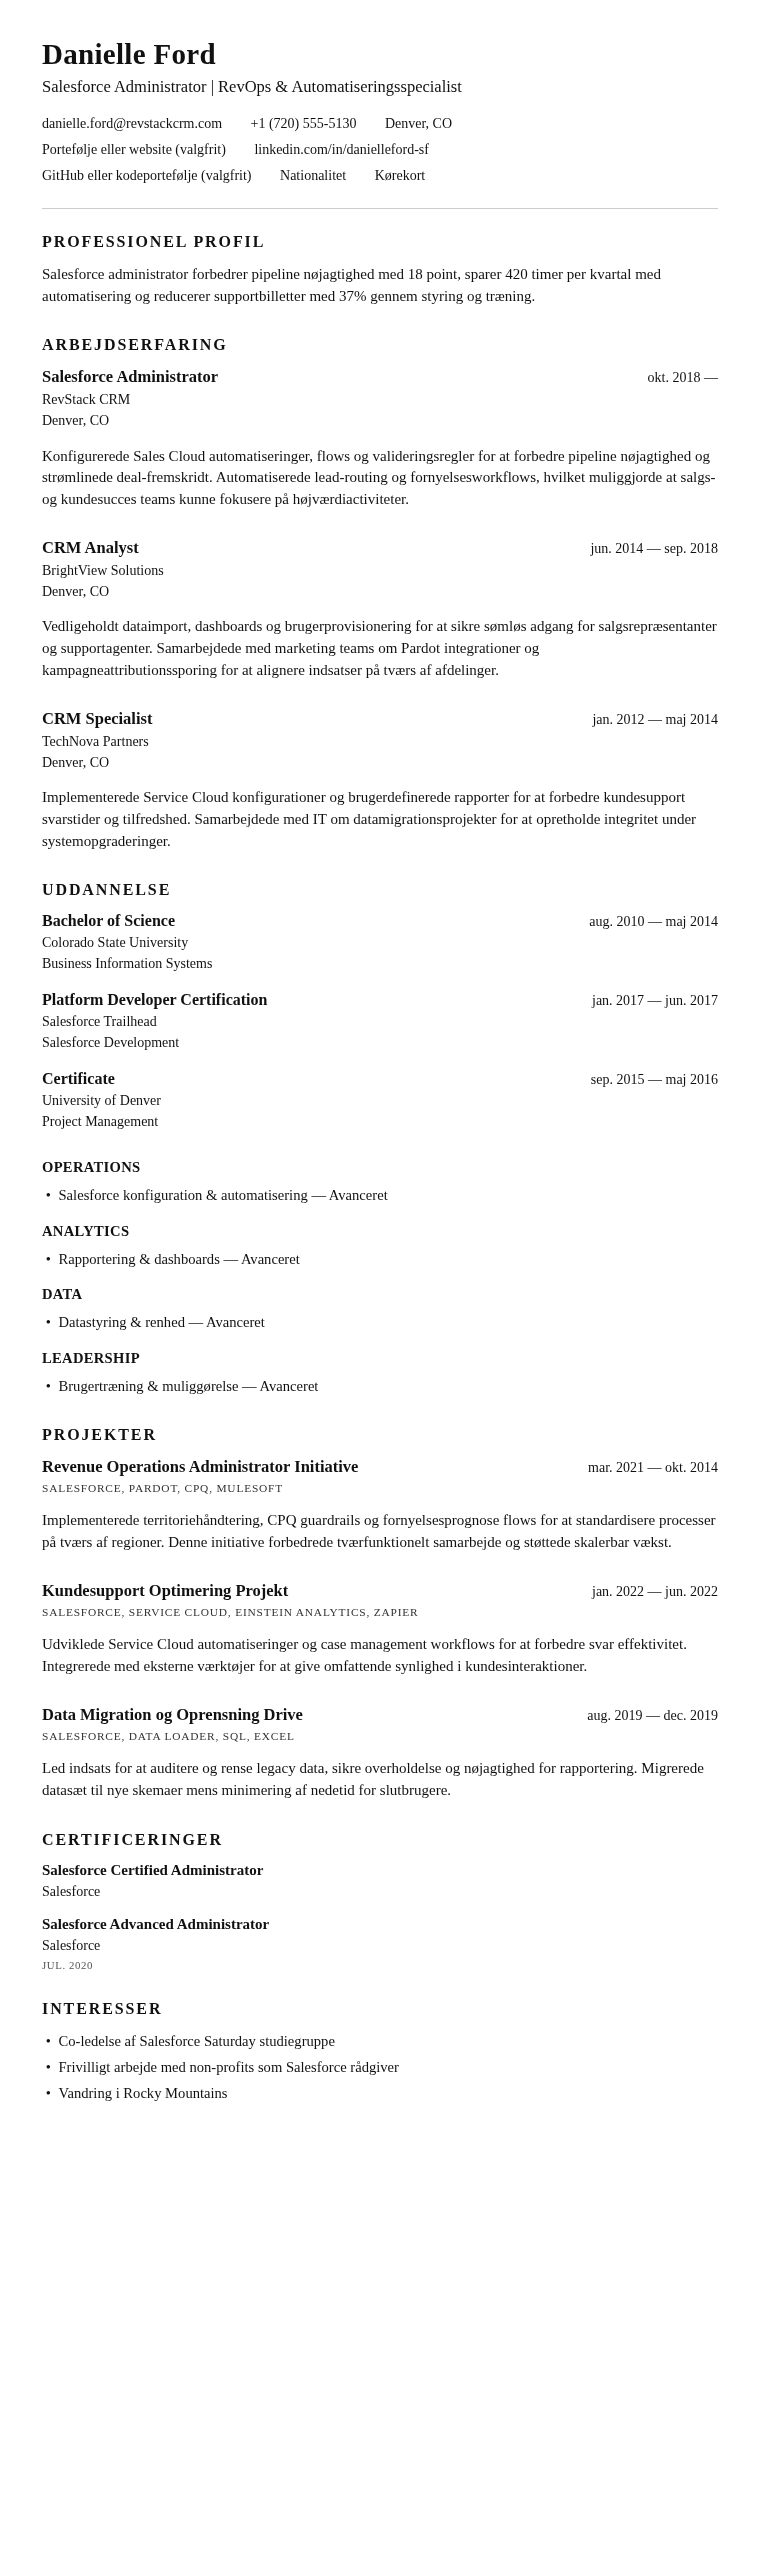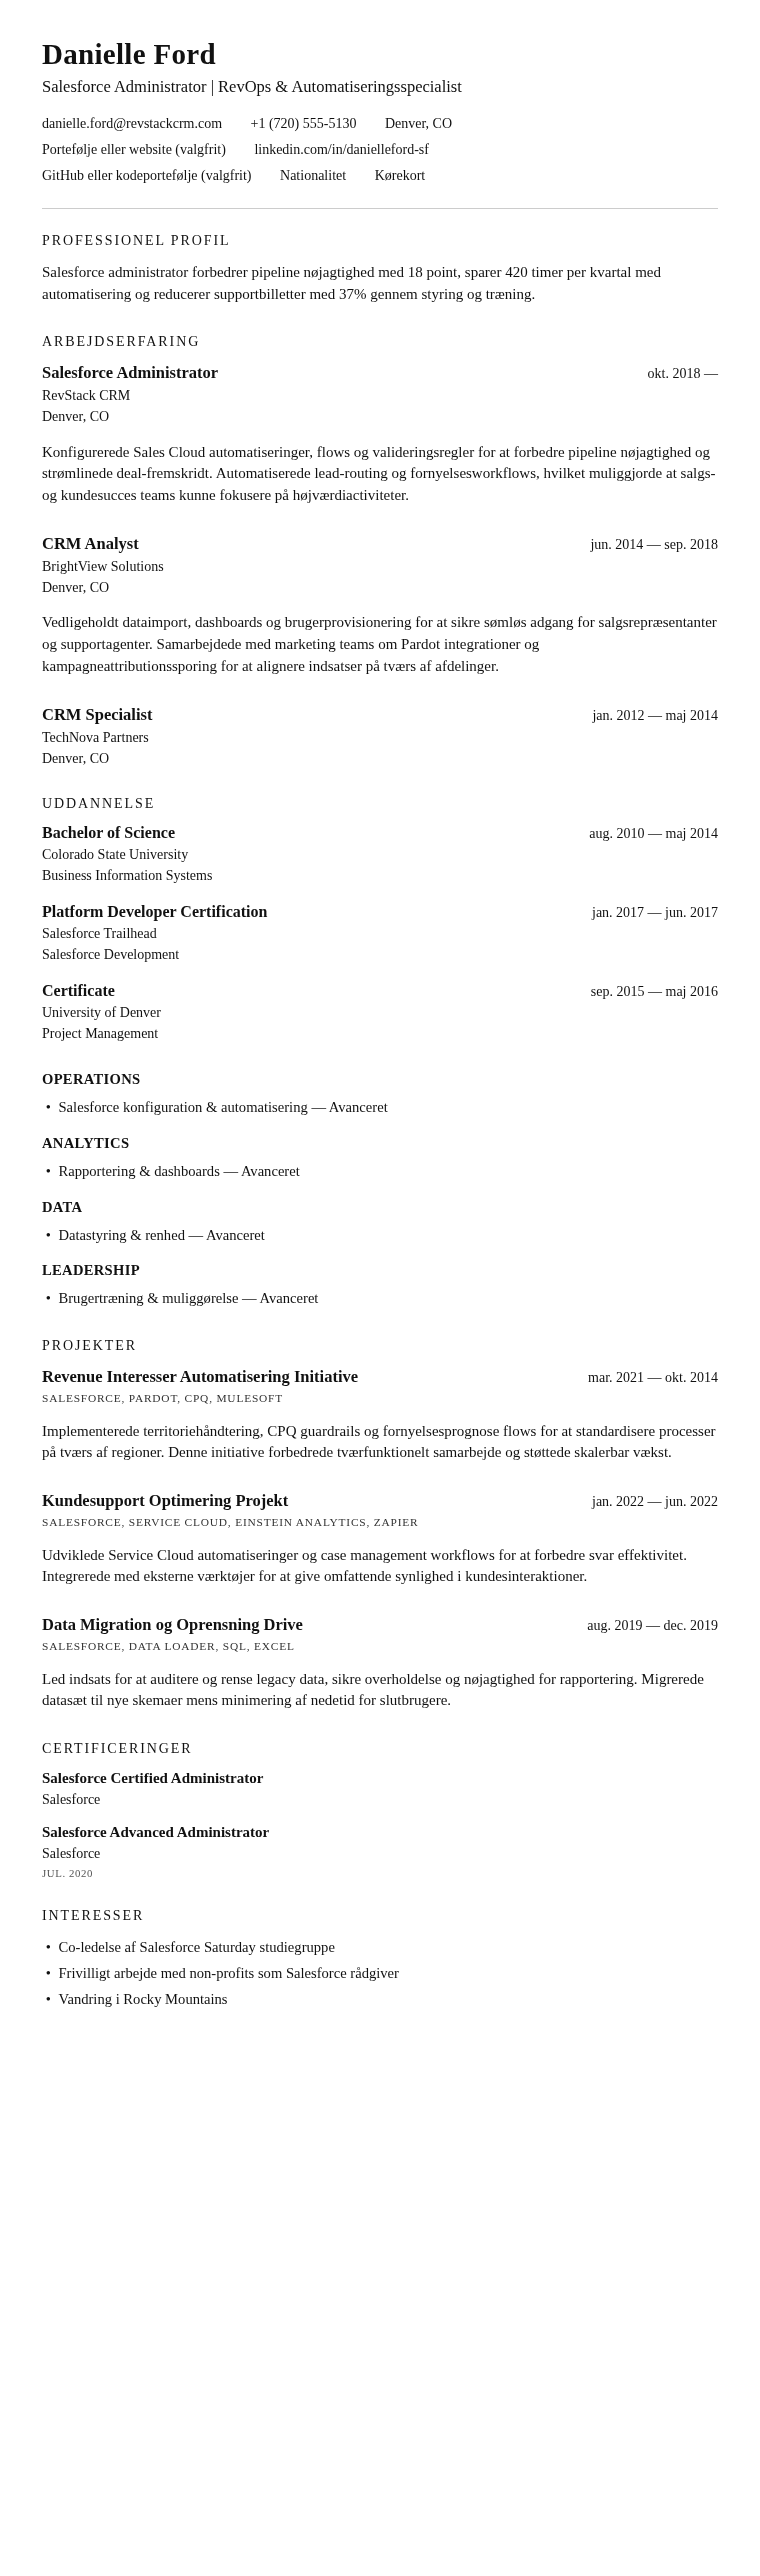--- a/index.html
+++ b/index.html
@@ -38,22 +38,22 @@
 
   hr.rule {
     border: none;
     border-top: 0.6px solid #cccccc;
     margin: 24px 0 24px 0;
   }
 
   
   .section { margin-bottom: 29px; }
   .section-heading {
-    font-size: 14px;
-    font-weight: 400;
+    font-size: 16px;
+    font-weight: 700;
     letter-spacing: 1.9px;
     text-transform: uppercase;
     margin-bottom: 12.7px;
   }
   .body-text {
     font-size: 15px;
     line-height: 1.45;
   }
 
   
@@ -186,20 +186,21 @@
       <p class="entry-desc">Vedligeholdt dataimport, dashboards og brugerprovisionering for at sikre sømløs adgang for salgsrepræsentanter og supportagenter. Samarbejdede med marketing teams om Pardot integrationer og kampagneattributionssporing for at alignere indsatser på tværs af afdelinger.</p>
     </div>
 
     <div class="entry">
       <div class="entry-row">
         <h3 class="entry-title">CRM Specialist</h3>
         <span class="entry-dates">jan. 2012 — maj 2014</span>
       </div>
       <div class="entry-sub">TechNova Partners</div>
       <div class="entry-sub">Denver, CO</div>
+      <p class="entry-desc">Implementerede Service Cloud konfigurationer og brugerdefinerede rapporter for at forbedre kundesupport svarstider og tilfredshed. Samarbejdede med IT om datamigrationsprojekter for at opretholde integritet under systemopgraderinger.</p>
     </div>
   </section>
 
   <section class="section">
     <h2 class="section-heading">Uddannelse</h2>
 
     <div class="entry" style="margin-bottom:19px;">
       <div class="entry-row">
         <h3 class="entry-title" style="font-size:16px;">Bachelor of Science</h3>
         <span class="entry-dates">aug. 2010 — maj 2014</span>
@@ -257,21 +258,21 @@
       </ul>
     </div>
   </section>
 
 
   <section class="section">
     <h2 class="section-heading">Projekter</h2>
 
     <div class="entry">
       <div class="entry-row">
-        <h3 class="entry-title">Revenue Interesser Automatisering Initiative</h3>
+        <h3 class="entry-title">Revenue Operations Administrator Initiative</h3>
         <span class="entry-dates">mar. 2021 — okt. 2014</span>
       </div>
       <div class="entry-tags">Salesforce, Pardot, CPQ, Mulesoft</div>
       <p class="entry-desc">Implementerede territoriehåndtering, CPQ guardrails og fornyelsesprognose flows for at standardisere processer på tværs af regioner. Denne initiative forbedrede tværfunktionelt samarbejde og støttede skalerbar vækst.</p>
     </div>
 
     <div class="entry">
       <div class="entry-row">
         <h3 class="entry-title">Kundesupport Optimering Projekt</h3>
         <span class="entry-dates">jan. 2022 — jun. 2022</span>

